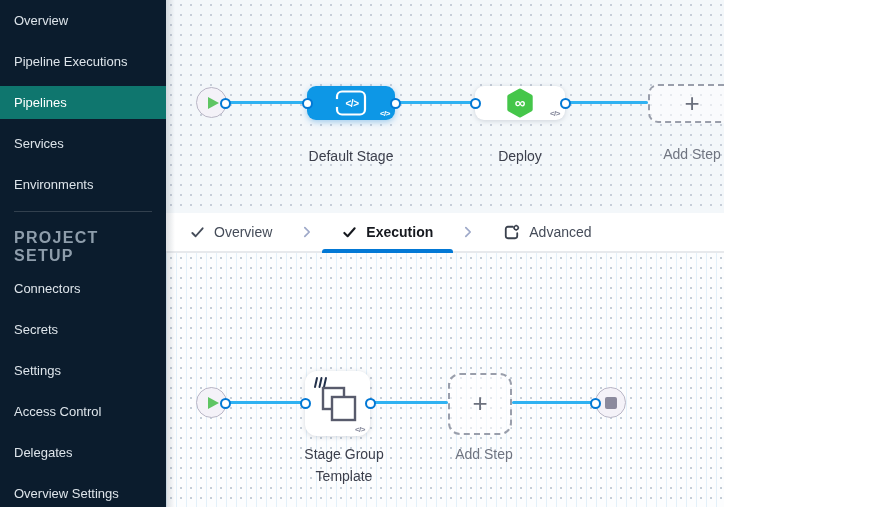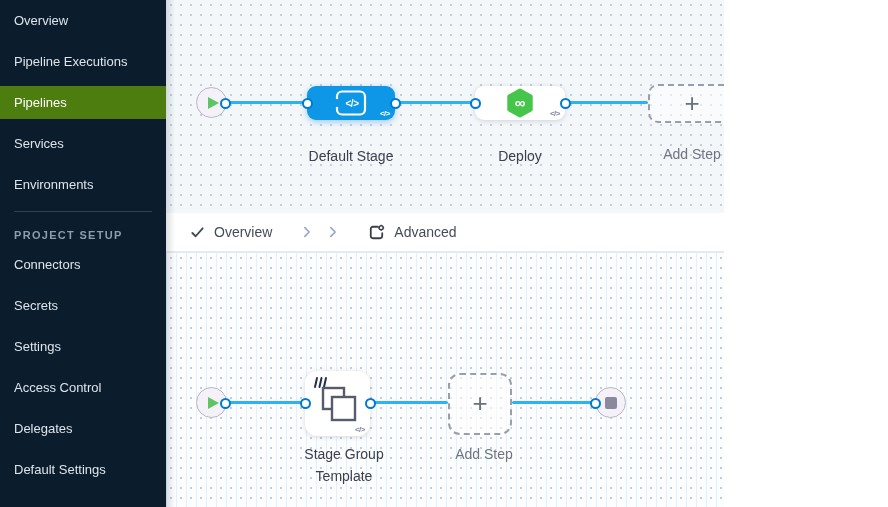--- a/index.html
+++ b/index.html
@@ -4,23 +4,23 @@
 <style>
   * { box-sizing: border-box; margin: 0; padding: 0; }
   html,body { width:888px; height:507px; }
   body { font-family: "Liberation Sans", sans-serif; overflow:hidden; }
   .app { width:724px; height:507px; display:flex; background:#fff; }
 
   
   .sidebar { width:166px; flex-shrink:0; background:#0b1c2d; color:#dde4ea; }
   .nav-list { list-style:none; }
   .nav-item { height:41px; display:flex; align-items:center; padding:0 14px; font-size:13px; color:#dde4ea; cursor:pointer; }
-  .nav-item.active { background:#4d7c0f; color:#ffffff; height:33px; margin:4px 0; }
+  .nav-item.active { background:#0f766e; color:#ffffff; height:33px; margin:4px 0; }
   .nav-divider { border-top:1px solid rgba(255,255,255,0.16); margin:6px 14px 0 14px; }
-  .section-label { padding:17px 14px 3px 14px; font-size:11px; font-weight:bold; letter-spacing:1.3px; color:#8e9dab; }
+  .section-label { padding:17px 14px 3px 14px; font-size:16px; font-weight:bold; letter-spacing:1.3px; color:#8e9dab; }
 
   
   .main { flex:1; display:flex; flex-direction:column; position:relative; }
   .main-shadow { position:absolute; left:0; top:0; bottom:0; width:9px; background:linear-gradient(to right, rgba(9,28,48,0.14), rgba(9,28,48,0)); pointer-events:none; z-index:5; }
 
   .canvas { position:relative; overflow:hidden; }
   .canvas-top { height:213px; background-color:#f3f7fa;
     background-image: radial-gradient(circle, #c7ced9 1px, transparent 1.45px);
     background-size: 10px 10px; }
   .canvas-bottom { flex:1; background-color:#fcfdfe;
@@ -96,21 +96,21 @@
         <li class="nav-item">
             <span>Settings</span>
           </li>
         <li class="nav-item">
             <span>Access Control</span>
           </li>
         <li class="nav-item">
             <span>Delegates</span>
           </li>
         <li class="nav-item">
-            <span>Default Settings</span>
+            <span>Overview Settings</span>
           </li>
       </ul>
     </nav>
   </aside>
 
   <div class="main">
     <div class="main-shadow"></div>
 
     <div class="canvas canvas-top">
 
@@ -167,20 +167,26 @@
       <div class="tab">
         <svg width="15" height="15" viewBox="0 0 16 16">
             <path d="M2.5 8.5 L6 12 L13.5 3.5" fill="none" stroke="currentColor" stroke-width="2" stroke-linecap="round" stroke-linejoin="round"></path>
           </svg>
         <span>Overview</span>
       </div>
       <div class="tab-chevron">
         <svg width="14" height="14" viewBox="0 0 16 16">
             <path d="M5.5 3 L10.5 8 L5.5 13" fill="none" stroke="#9ea9c9" stroke-width="2" stroke-linecap="round" stroke-linejoin="round"></path>
           </svg>
+      </div>
+      <div class="tab active">
+        <svg width="15" height="15" viewBox="0 0 16 16">
+            <path d="M2.5 8.5 L6 12 L13.5 3.5" fill="none" stroke="currentColor" stroke-width="2.2" stroke-linecap="round" stroke-linejoin="round"></path>
+          </svg>
+        <span>Execution</span>
       </div>
       <div class="tab-chevron">
         <svg width="14" height="14" viewBox="0 0 16 16">
             <path d="M5.5 3 L10.5 8 L5.5 13" fill="none" stroke="#9ea9c9" stroke-width="2" stroke-linecap="round" stroke-linejoin="round"></path>
           </svg>
       </div>
       <div class="tab">
         <svg width="17" height="17" viewBox="0 0 16 16">
           <path d="M9.3 2.6 H4.6 a2 2 0 0 0 -2 2 v6.8 a2 2 0 0 0 2 2 h6.8 a2 2 0 0 0 2 -2 V8.7" fill="none" stroke="#3a414d" stroke-width="1.7" stroke-linecap="round"></path>
           <circle cx="12.4" cy="3.6" r="1.9" fill="none" stroke="#3a414d" stroke-width="1.4"></circle>

